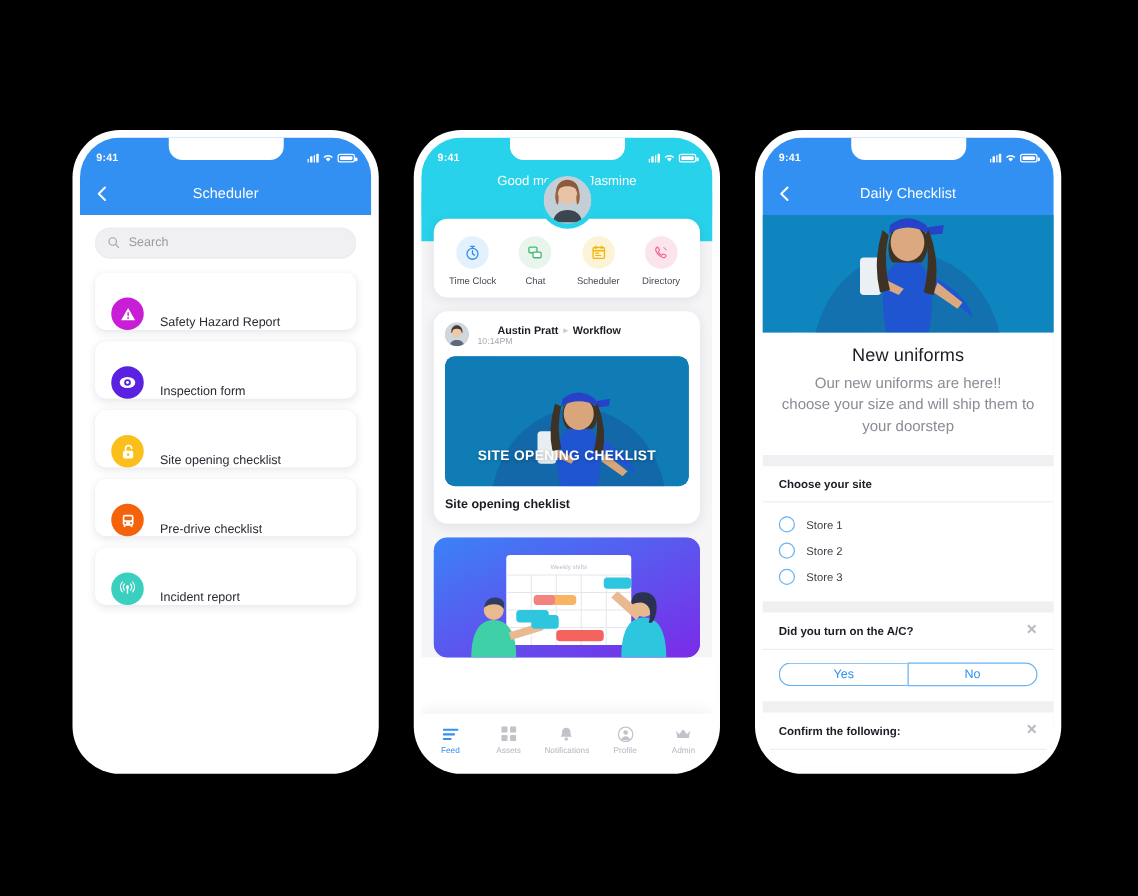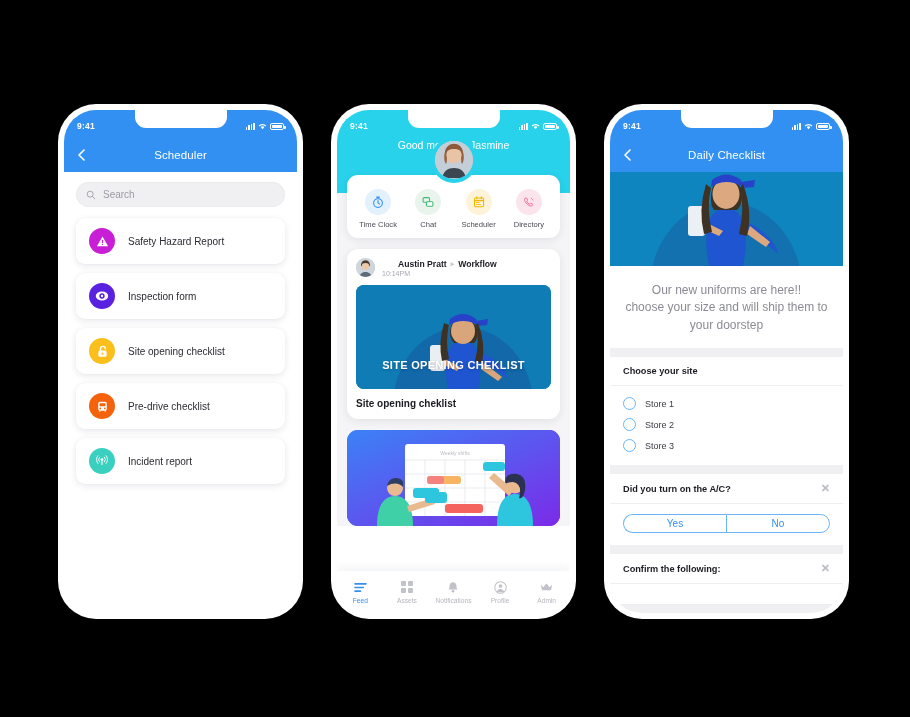--- a/index.html
+++ b/index.html
@@ -92,21 +92,21 @@
   .search {
     height: 25px; border-radius: 13px; background: #f0f0f2;
     display: flex; align-items: center; gap: 7px; padding: 0 10px;
     box-shadow: inset 0 0 0 1px #ececee;
   }
   .search .ph { font-size: 10px; color: #9b9ba3; }
   .list { margin-top: 11px; display: flex; flex-direction: column; gap: 9px; }
   .list-item {
     height: 46px; background: #fff; border-radius: 9px;
     box-shadow: 0 2px 7px rgba(20,30,60,0.10), 0 0 0 .5px rgba(0,0,0,0.02);
-    display: flex; align-items: center; padding: 0 13px; gap: 13px;
+    display: flex; align-items: flex-end; padding: 0 13px; gap: 13px;
   }
   .ic {
     width: 26px; height: 26px; border-radius: 50%;
     display: flex; align-items: center; justify-content: center;
     flex: 0 0 auto;
   }
   .ic svg { display: block; }
   .list-item .lbl { font-size: 10px; color: #2b2b33; }
 
   
@@ -601,20 +601,21 @@
             <path d="M131 10 L145 8 L144 15 L132 16 Z" fill="#2741c9"></path>
             <rect x="78" y="34" width="17" height="30" rx="3" fill="#eaf0f4"></rect>
             <path d="M95 50 L113 59 L109 64 L94 57 Z" fill="#dca87f"></path>
             <path d="M140 54 L160 70 L156 75 L137 62 Z" fill="#dca87f"></path>
             <path d="M96 12 Q88 38 94 62 L102 60 Q96 36 101 16 Z" fill="#3d3224"></path>
             <path d="M133 12 Q143 38 137 64 L129 62 Q135 36 130 16 Z" fill="#3d3224"></path>
           </svg>
         </div>
 
         <div class="whitecard">
+          <h2>New uniforms</h2>
           <p style="white-space:pre-line">Our new uniforms are here!!
 choose your size and will ship them to your doorstep</p>
         </div>
 
         <div class="sec">
           <div class="sec-head">
             <span>Choose your site</span>
           </div>
           <div class="radios">
             <div class="radio-row">

